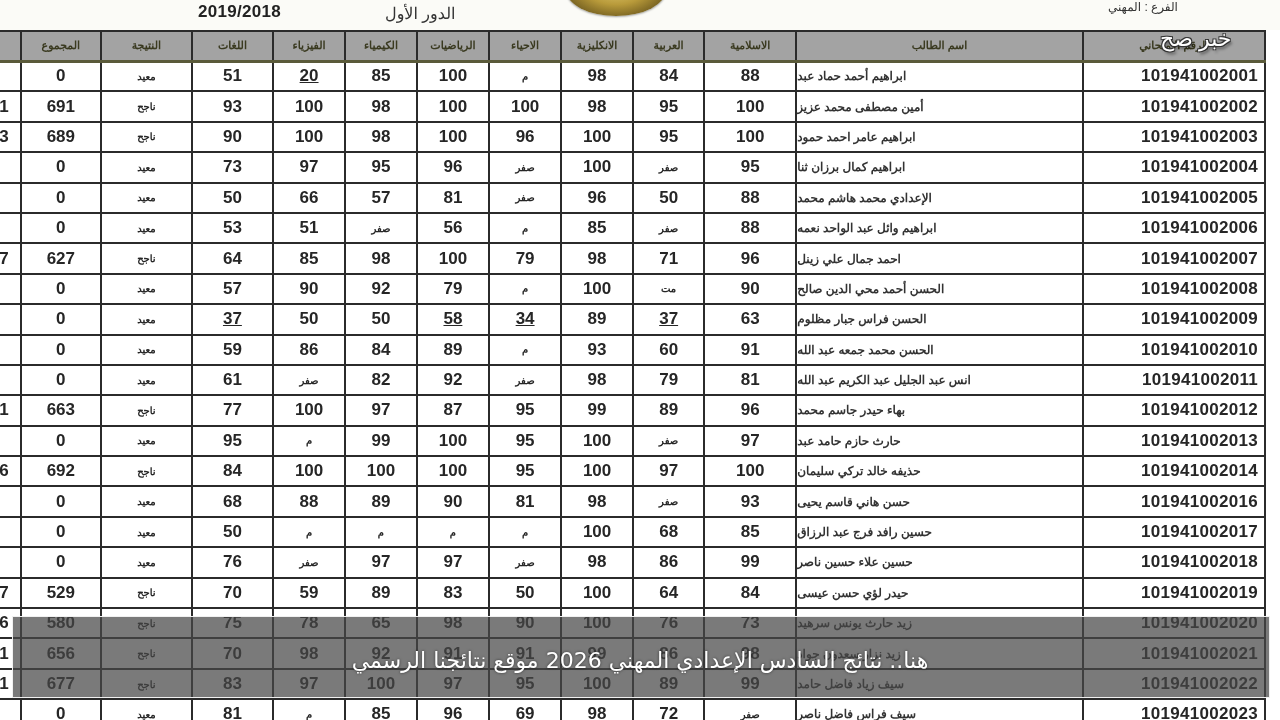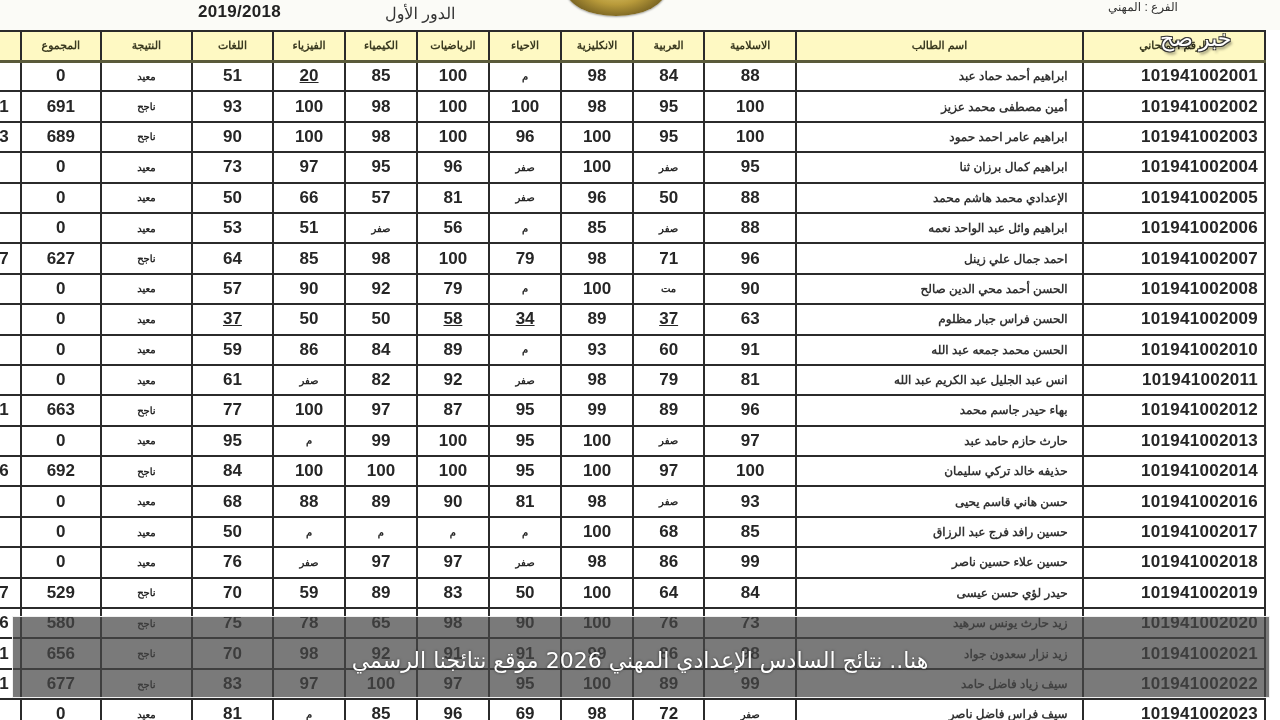--- a/index.html
+++ b/index.html
@@ -10,22 +10,22 @@
   .year { position: absolute; left: 198px; top: 2px; font-weight: bold; font-size: 17px; color: #222; letter-spacing: 0.3px; }
   .round { position: absolute; left: 385px; top: 4px; font-size: 16px; color: #333; direction: rtl; }
   .branch { position: absolute; left: 1108px; top: 0px; font-size: 12px; color: #333; direction: rtl; }
   .seal { position: absolute; left: 566px; top: -36px; width: 100px; height: 52px; border-radius: 50%;
           background: radial-gradient(ellipse at 50% 40%, #e8d27a 0%, #b89a3a 45%, #6e5a1e 80%, #4a3c14 100%);
           box-shadow: 0 1px 2px rgba(0,0,0,0.35); }
 
   table.results { position: absolute; left: -14px; top: 30px; border-collapse: collapse; table-layout: fixed; direction: ltr; }
   table.results td, table.results th { border: 2px solid #2b2b2b; text-align: center; height: 30.4px; padding: 0;
     font-weight: bold; font-size: 17px; color: #262626; white-space: nowrap; overflow: hidden; }
-  table.results th { background: #fef9c3; font-size: 11px; color: #3a3a20; height: 30px; direction: rtl; border-bottom: 3px solid #5a5a3a; }
-  table.results td.name { direction: rtl; text-align: right; padding-right: 14px; font-size: 12px; font-weight: bold; color: #333; }
+  table.results th { background: #a3a3a3; font-size: 11px; color: #3a3a20; height: 30px; direction: rtl; border-bottom: 3px solid #5a5a3a; }
+  table.results td.name { direction: rtl; text-align: left; padding-right: 14px; font-size: 12px; font-weight: bold; color: #333; }
   table.results td.word { font-size: 10px; direction: rtl; }
   table.results td.id { font-size: 17px; letter-spacing: 0.3px; text-align: right; padding-right: 6px; }
   td.u { text-decoration: underline; }
 
   .watermark { position: absolute; left: 1160px; top: 26px; font-size: 22px; color: #fff; direction: rtl;
     text-shadow: -1px -1px 0 #333, 1px -1px 0 #333, -1px 1px 0 #333, 1px 1px 0 #333, 2px 3px 3px rgba(0,0,0,0.45); }
 
   .caption-box { position: absolute; left: 12px; top: 616px; width: 1258px; height: 82px;
     background: rgba(70,70,70,0.72); border: 1px solid #f0f0f0; }
   .caption-text { position: absolute; left: 0; top: 648px; width: 1280px; text-align: center; direction: rtl;

